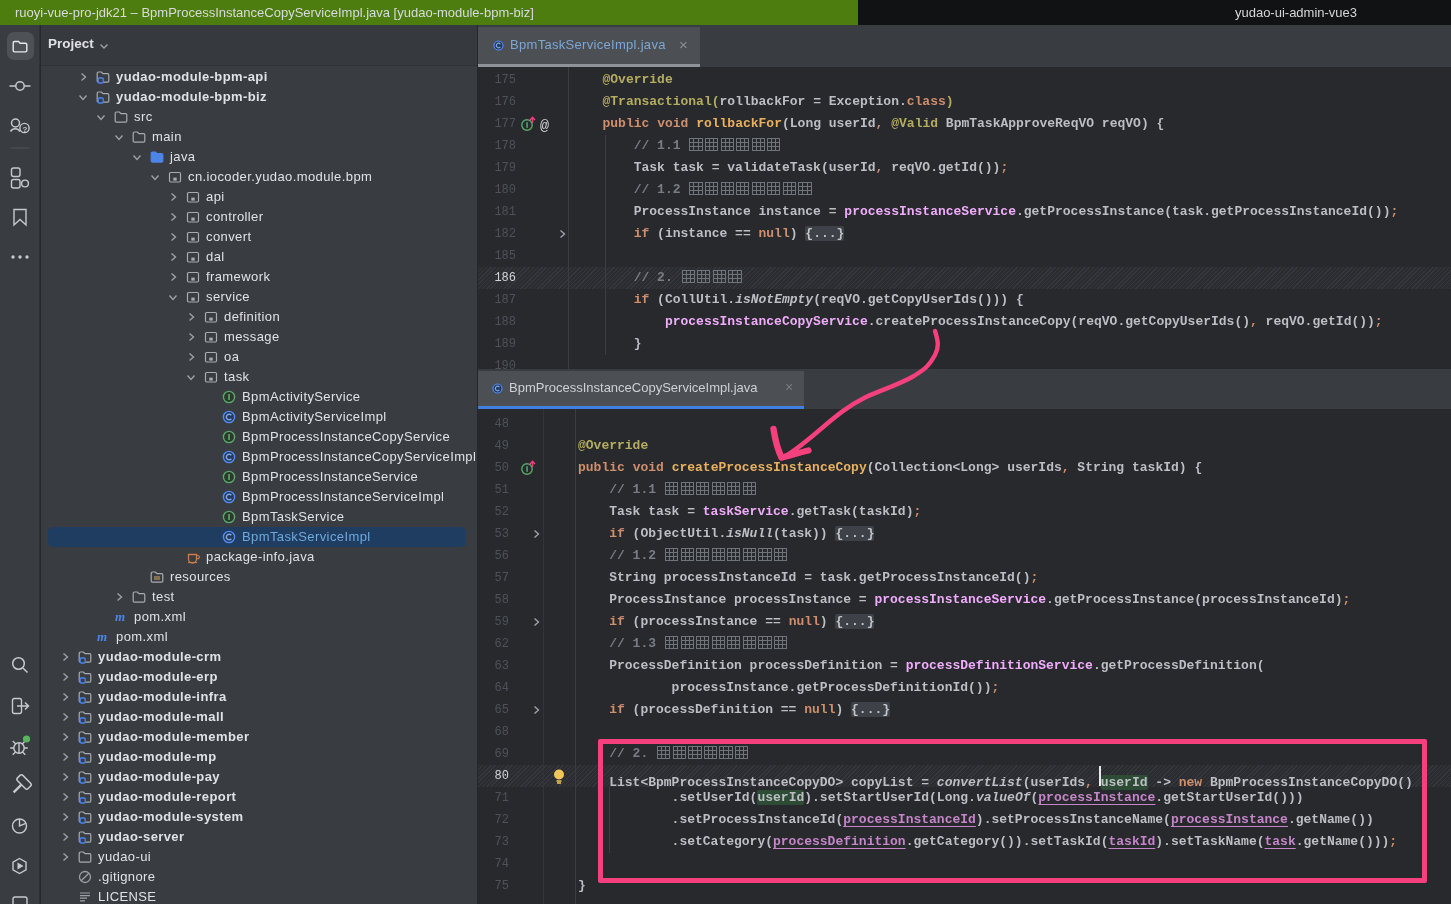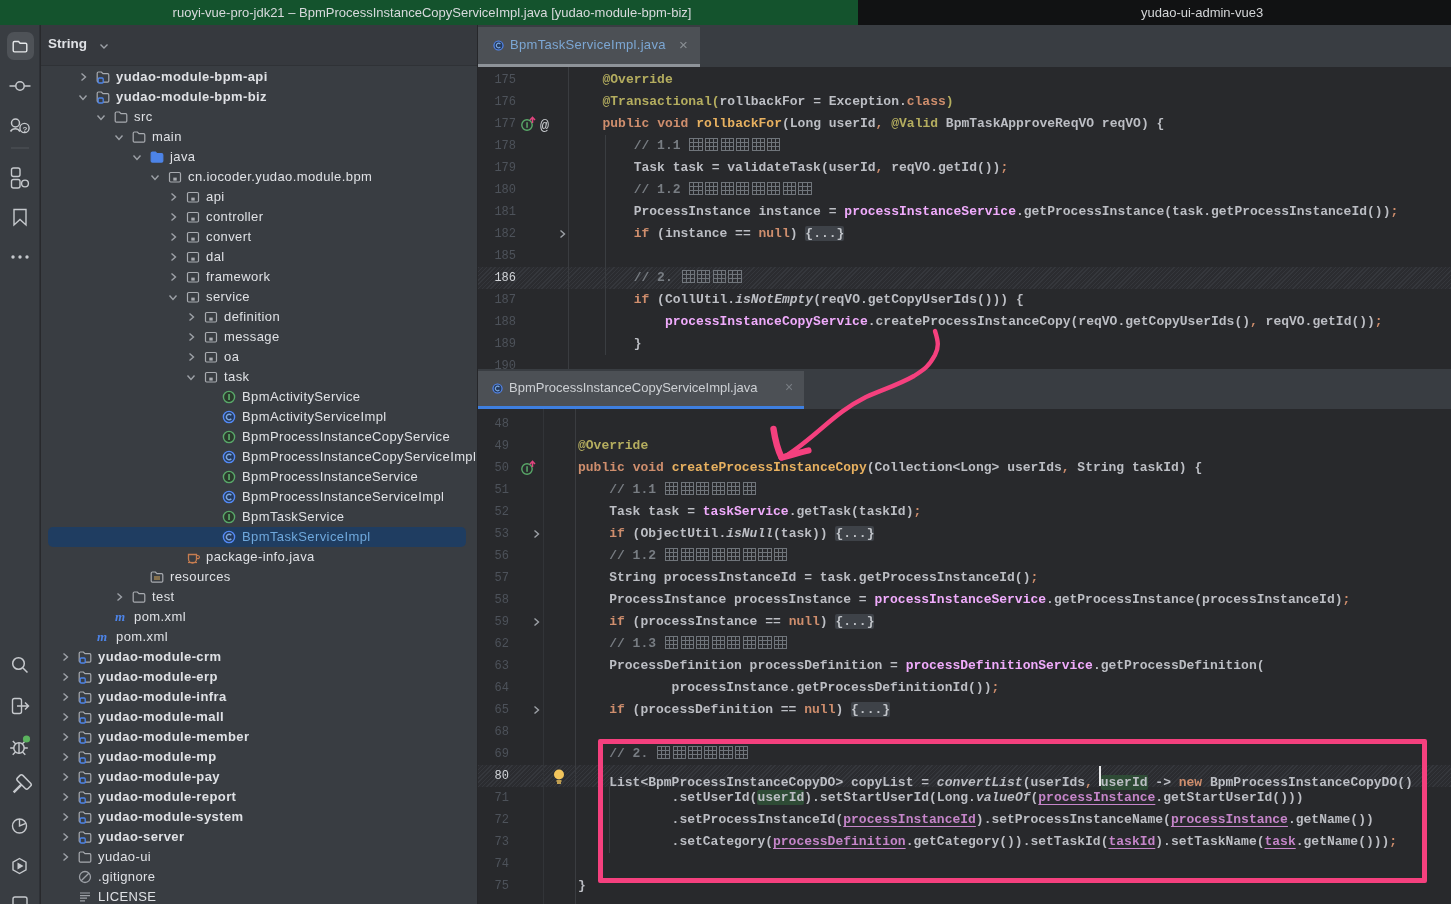--- a/index.html
+++ b/index.html
@@ -1,19 +1,19 @@
 <!DOCTYPE html>
 <html><head><meta charset="utf-8"><style>
 *{margin:0;padding:0;box-sizing:border-box}
 html,body{width:1451px;height:904px;overflow:hidden;background:#28292C;font-family:"Liberation Sans",sans-serif}
 #root{position:absolute;inset:0;width:1451px;height:904px}
 .abs{position:absolute;z-index:6}
 
-#tbl{position:absolute;left:0;top:0;width:858px;height:25px;background:#14532d;color:#D8DADD;font-size:13px;line-height:25px;text-align:center;padding-left:6px}
-#tbr{position:absolute;left:858px;top:0;width:593px;height:25px;background:#111213;color:#D4D6D8;font-size:13px;line-height:25px;text-align:left;padding-left:283px}
+#tbl{position:absolute;left:0;top:0;width:858px;height:25px;background:#4d7c0f;color:#D8DADD;font-size:13px;line-height:25px;padding-left:15px}
+#tbr{position:absolute;left:858px;top:0;width:593px;height:25px;background:#111213;color:#D4D6D8;font-size:13px;line-height:25px;text-align:center;padding-left:283px}
 
 #strip{position:absolute;left:0;top:25px;width:40px;height:879px;background:#393D42;border-right:1px solid #2E3136}
 
 #tree{position:absolute;left:41px;top:25px;width:437px;height:879px;background:#393D42;border-right:1px solid #26272A;overflow:hidden}
 #ptitle{position:absolute;left:7px;top:11px;color:#DFE1E5;font-size:13.5px;font-weight:bold}
 .sel{position:absolute;left:7px;top:0;width:418px;height:20px;background:#1F3D61;border-radius:5px}
 .tc{position:absolute}
 .ti{position:absolute}
 .tl{position:absolute;height:20px;line-height:20px;font-size:13px;color:#DFE1E5;white-space:pre;letter-spacing:0.4px}
 .tl.b{font-weight:bold}
@@ -123,21 +123,21 @@
         </g>
 <circle cx="19.5" cy="801" r="7" fill="none" stroke="#C6C9CD" stroke-width="1.4"></circle>
         <path d="M19.5 794 v7 l6.3 -2.6" fill="none" stroke="#C6C9CD" stroke-width="1.4"></path>
 <path d="M19.5 833.5 l6.5 3.7 v7.6 l-6.5 3.7 l-6.5 -3.7 v-7.6 z" fill="none" stroke="#C6C9CD" stroke-width="1.4"></path>
         <path d="M17.5 837.5 l6 3.5 l-6 3.5 z" fill="#C6C9CD"></path>
 <rect x="13" y="872" width="14" height="14" rx="2" fill="none" stroke="#C6C9CD" stroke-width="1.4"></rect>
 </svg>
 </div>
 <div id="tree">
 <div style="position:absolute;left:0;top:0;width:437px;height:41px;background:#36393E;border-bottom:1px solid #2F3236"></div>
-<div id="ptitle">String</div>
+<div id="ptitle">Project</div>
 <svg style="position:absolute;left:57px;top:15px" width="12" height="12" viewBox="0 0 12 12">
         <path d="M2.5 4.5 L6 8 L9.5 4.5" fill="none" stroke="#9DA1A7" stroke-width="1.4"></path>
       </svg>
 <svg class="tc" style="left:36px;top:46px" width="12" height="12" viewBox="0 0 12 12">
         <path d="M4.5 2.5 L8.5 6 L4.5 9.5" fill="none" stroke="#9DA1A7" stroke-width="1.4" transform-origin="6 6"></path>
       </svg>
 <svg class="ti" style="left:54px;top:44px" width="16" height="16" viewBox="0 0 16 16">
         <use href="#i-mod"></use>
       </svg>
 <div class="tl b" style="left:75px;top:42px">yudao-module-bpm-api</div>

